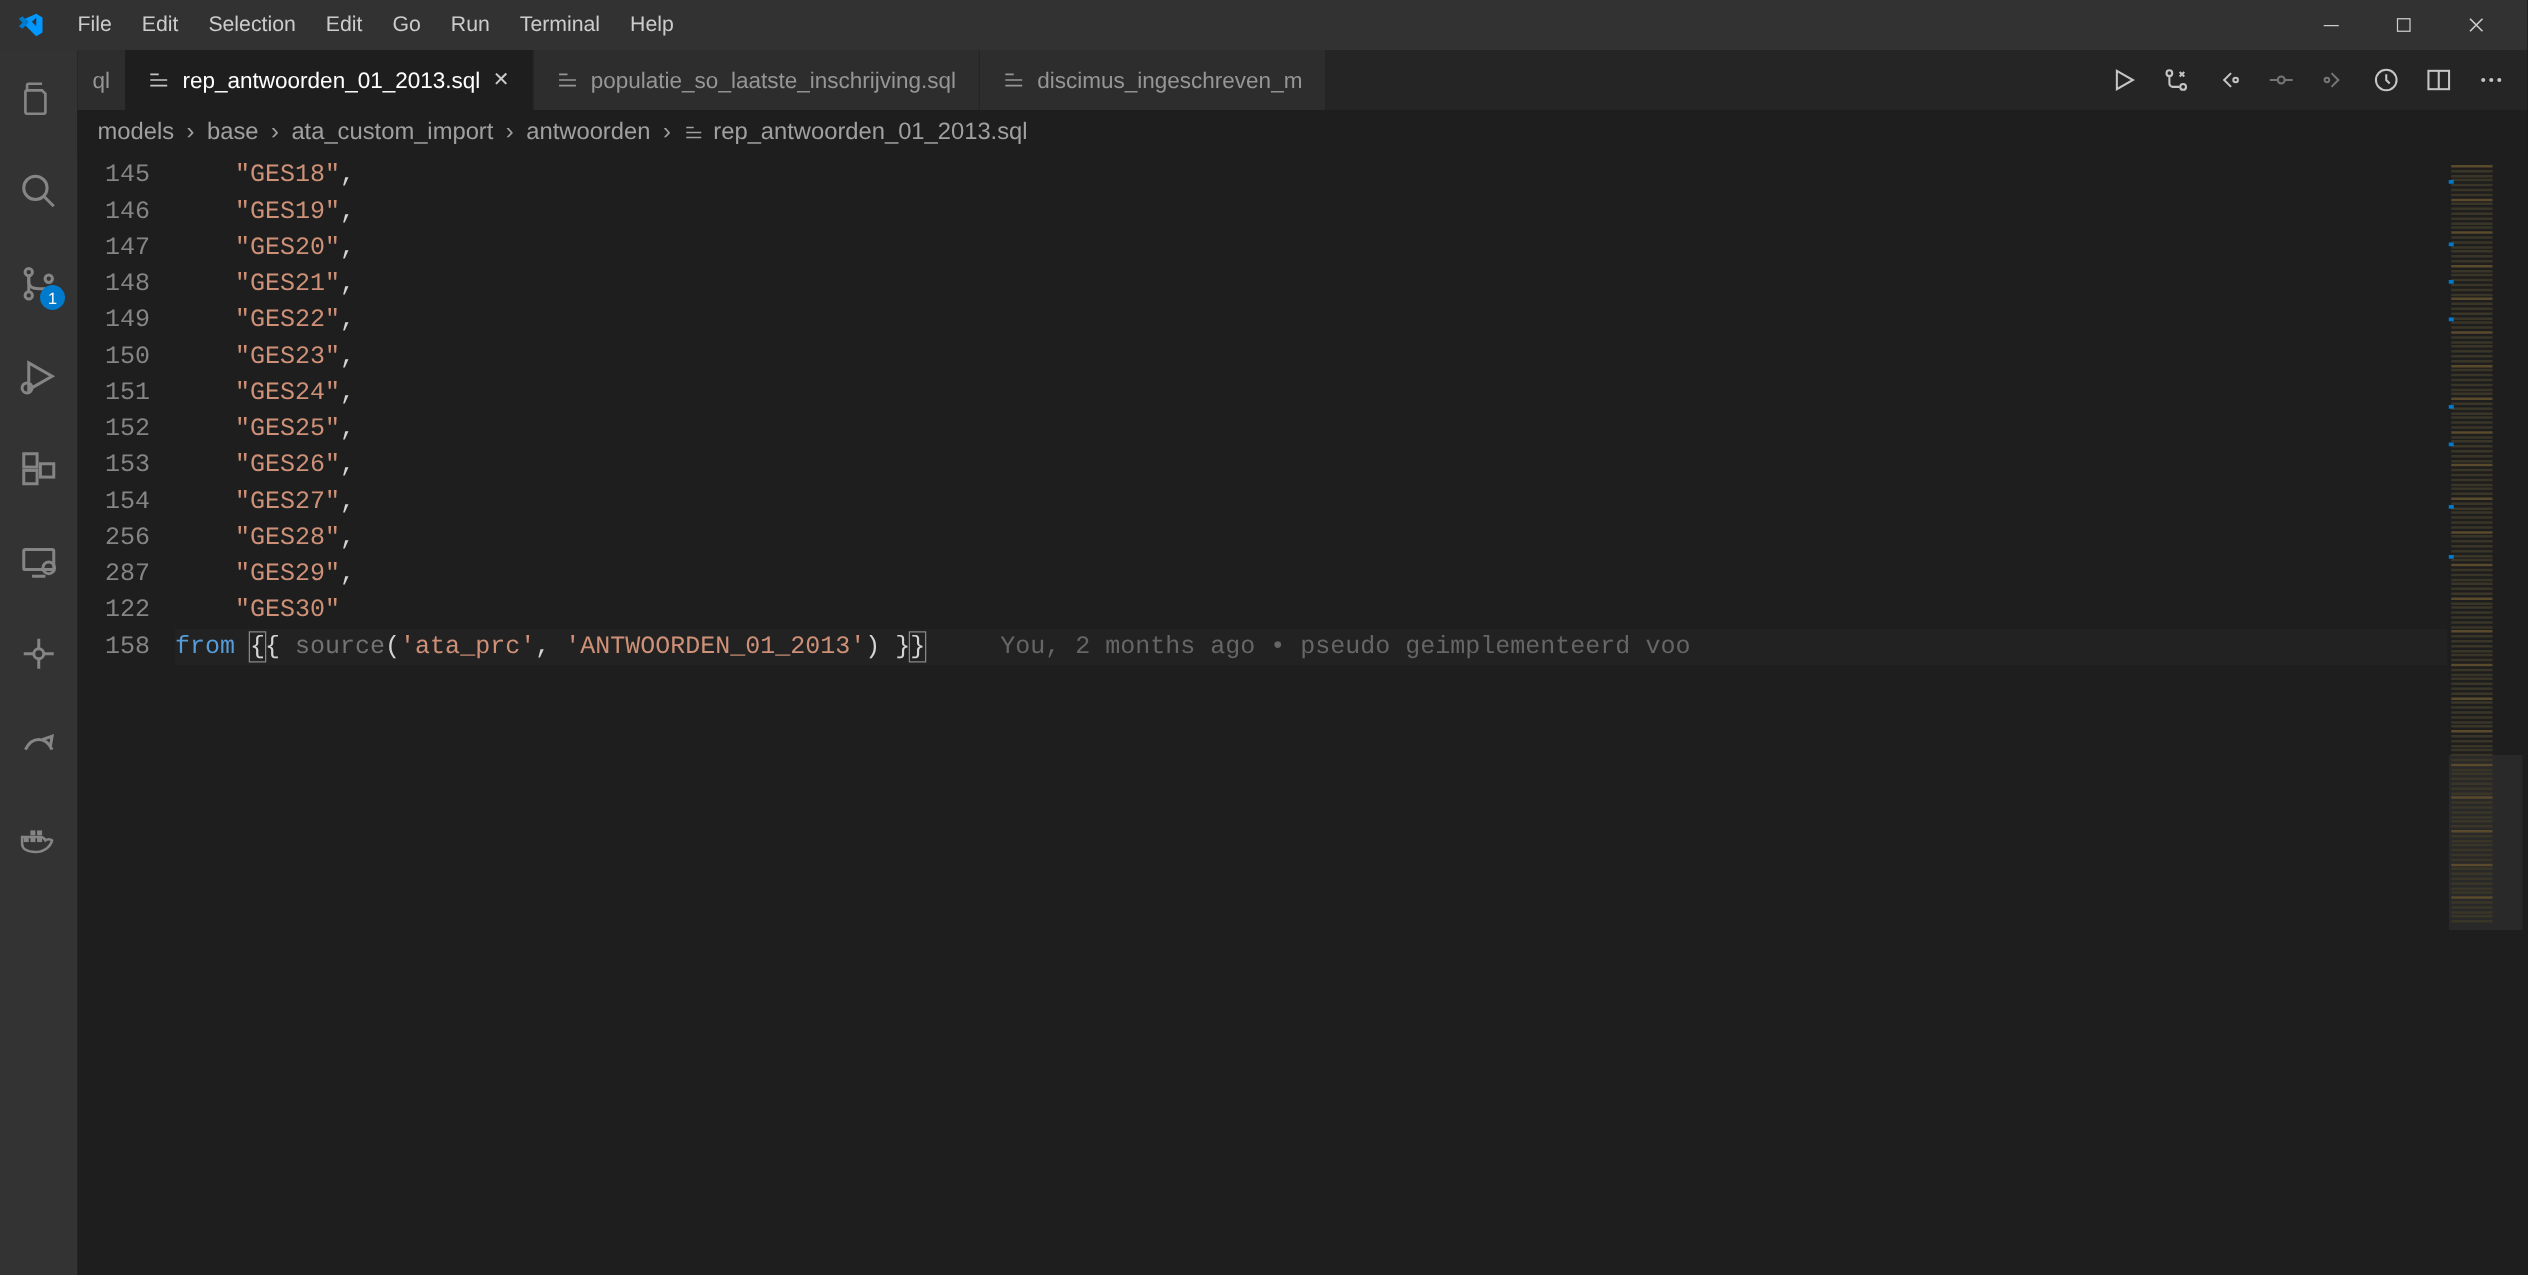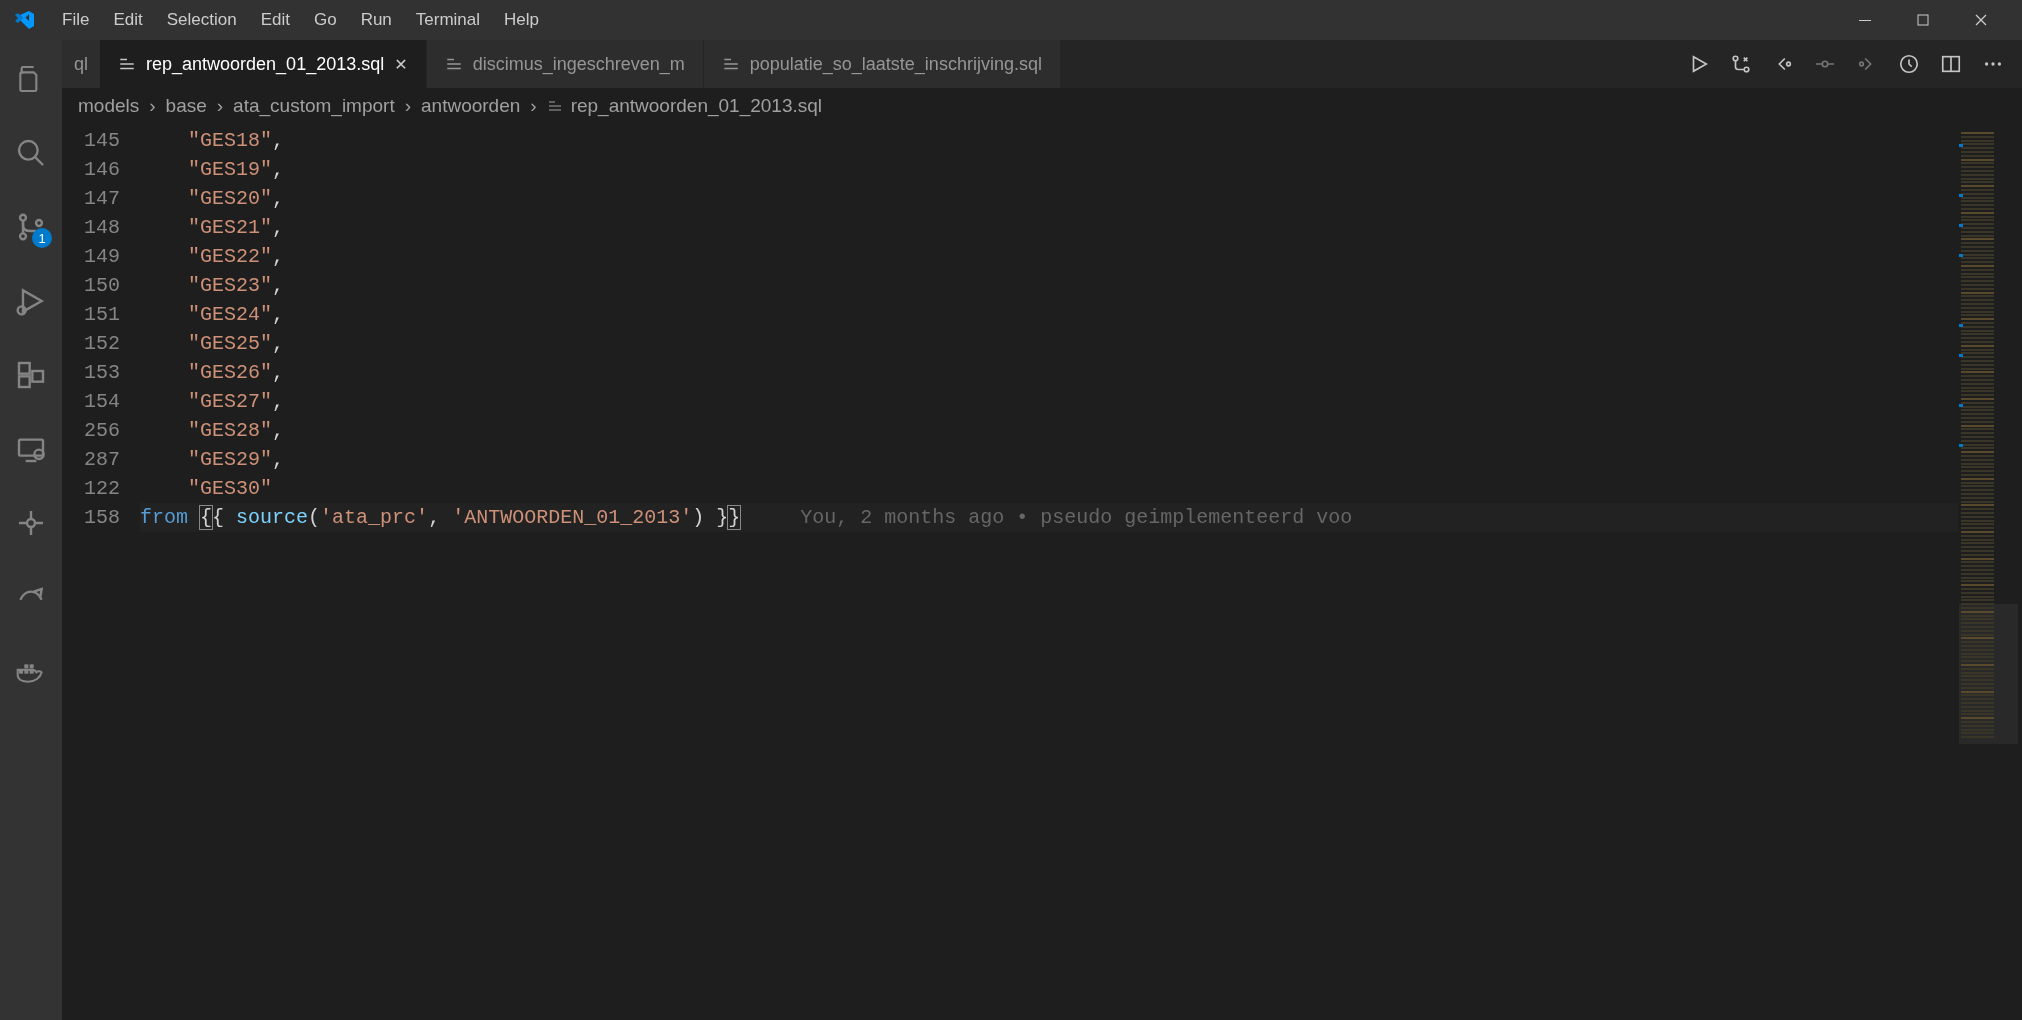--- a/index.html
+++ b/index.html
@@ -156,21 +156,21 @@
   font-family: Consolas, "Courier New", monospace;
   font-size: 20px;
   line-height: 29px;
   padding-top: 2px;
   white-space: pre;
   color: #d4d4d4;
   overflow: hidden;
 }
 .code .s-orange { color: #ce9178; }
 .code .s-keyword { color: #569cd6; }
-.code .s-func { color: #7dd3fc; }
+.code .s-func { color: #737373; }
 .code .s-default { color: #d4d4d4; }
 .code .codelens {
   color: #666666;
   padding-left: 60px;
 }
 .code .cursor-box {
   outline: 1px solid #888;
   padding: 0 0px;
 }
 .line-current { background: rgba(255,255,255,0.02); }
@@ -320,35 +320,35 @@
       </div>
       <div class="tab active">
         <span class="file-icon">
           <svg viewBox="0 0 16 16" fill="none" stroke="#c5c5c5" stroke-width="1.2">
               <path d="M2 4h6M2 8h12M2 12h12"></path>
             </svg>
         </span>
         <span>rep_antwoorden_01_2013.sql</span>
         <span class="close-x">✕</span>
       </div>
+      <div class="tab">
+        <span class="file-icon">
+          <svg viewBox="0 0 16 16" fill="none" stroke="#969696" stroke-width="1.2">
+              <path d="M2 4h6M2 8h12M2 12h12"></path>
+            </svg>
+        </span>
+        <span>populatie_so_laatste_inschrijving.sql</span>
+      </div>
       <div class="tab" style="max-width:280px;overflow:hidden">
         <span class="file-icon">
           <svg viewBox="0 0 16 16" fill="none" stroke="#969696" stroke-width="1.2">
               <path d="M2 4h6M2 8h12M2 12h12"></path>
             </svg>
         </span>
         <span>discimus_ingeschreven_m</span>
-      </div>
-      <div class="tab">
-        <span class="file-icon">
-          <svg viewBox="0 0 16 16" fill="none" stroke="#969696" stroke-width="1.2">
-              <path d="M2 4h6M2 8h12M2 12h12"></path>
-            </svg>
-        </span>
-        <span>populatie_so_laatste_inschrijving.sql</span>
       </div>
       <div class="tabs-right">
         <span class="tbtn">
           <svg viewBox="0 0 24 24" fill="none" stroke="#c5c5c5" stroke-width="1.8">
               <path d="M6 4l14 8-14 8V4z"></path>
             </svg>
         </span>
         <span class="tbtn">
           <svg viewBox="0 0 24 24" fill="none" stroke="#c5c5c5" stroke-width="1.8">
               <circle cx="6" cy="6" r="2.5"></circle>

